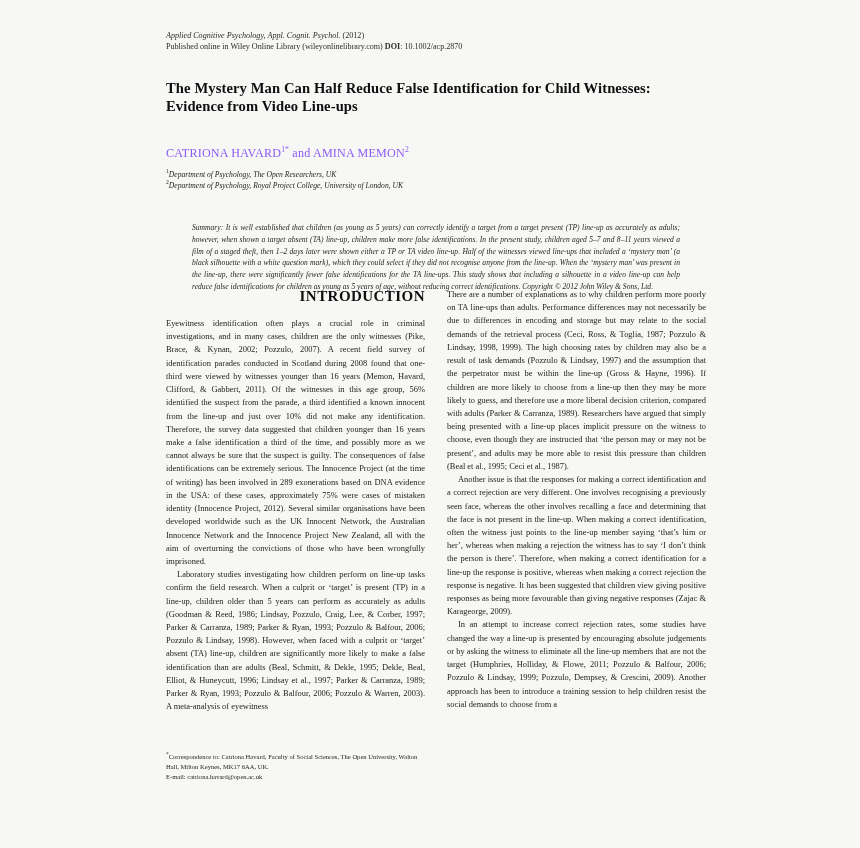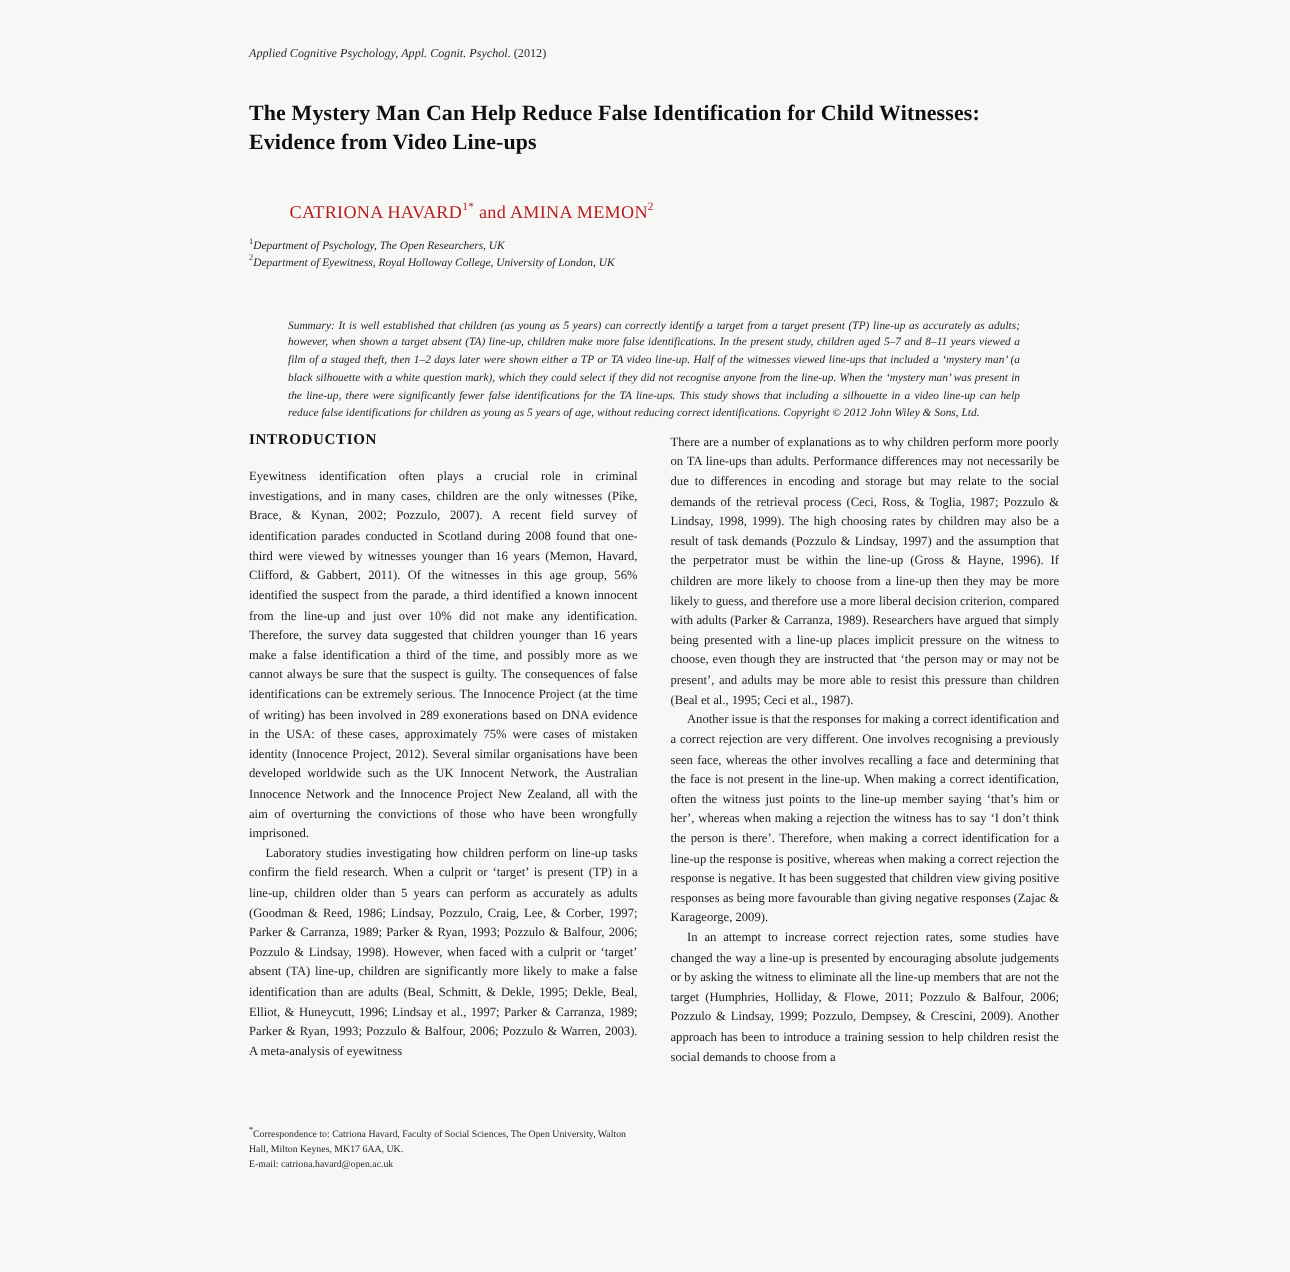--- a/index.html
+++ b/index.html
@@ -55,24 +55,23 @@
     letter-spacing: 0.1px;
     color: #0f0f0f;
     margin: 0 0 30px 0;
     max-width: 532px;
   }
 
   
   .authors {
     font-size: 12.1px;
     line-height: 1.3;
-    color: #b91c1c;
+    color: #8b5cf6;
     margin-bottom: 9px;
     letter-spacing: 0.2px;
-    margin-left: 27px;
   }
   .authors sup {
     font-size: 7.6px;
     vertical-align: super;
     line-height: 0;
   }
   .affiliations {
     font-size: 7.6px;
     font-style: italic;
     line-height: 1.42;
@@ -113,25 +112,26 @@
   }
   .col {
     position: absolute;
     top: 0;
     width: 259px;
   }
   .col-left  { left: 0; }
   .col-right { left: 281px; }
 
   .section-heading {
-    font-size: 10px;
+    font-size: 15px;
     font-weight: bold;
     letter-spacing: 0.45px;
     color: #0f0f0f;
     margin: 0 0 12px 0;
+    text-align: right;
   }
   .body-p {
     font-size: 8.45px;
     line-height: 1.565;
     text-align: justify;
     text-justify: inter-word;
     color: #1c1c1c;
     margin: 0;
     letter-spacing: -0.01px;
     hyphens: manual;
@@ -172,29 +172,30 @@
 </style>
 </head>
 <body>
 
 <div class="page">
 
   <div class="content">
 
     <div class="journal-header">
       <div class="jh-line1"><span>Applied Cognitive Psychology, Appl. Cognit. Psychol.</span><span class="paren"> (2012)</span></div>
-    </div>
-
-    <h1 class="article-title">The Mystery Man Can Help Reduce False Identification for Child Witnesses: Evidence from Video Line-ups</h1>
+      <div class="jh-line2"><span>Published online in Wiley Online Library (wileyonlinelibrary.com) </span><span class="doi-label">DOI</span><span>: 10.1002/acp.2870</span></div>
+    </div>
+
+    <h1 class="article-title">The Mystery Man Can Half Reduce False Identification for Child Witnesses: Evidence from Video Line-ups</h1>
 
     <div class="authors"><span>CATRIONA HAVARD</span><sup>1*</sup><span> and </span><span>AMINA MEMON</span><sup>2</sup></div>
 
     <div class="affiliations">
       <div><sup>1</sup><span>Department of Psychology, The Open Researchers, UK</span></div>
-      <div><sup>2</sup><span>Department of Eyewitness, Royal Holloway College, University of London, UK</span></div>
+      <div><sup>2</sup><span>Department of Psychology, Royal Project College, University of London, UK</span></div>
     </div>
 
     <p class="summary"><span class="sum-label">Summary:</span><span>  It is well established that children (as young as 5 years) can correctly identify a target from a target present (TP) line-up as accurately as adults; however, when shown a target absent (TA) line-up, children make more false identifications. In the present study, children aged 5–7 and 8–11 years viewed a film of a staged theft, then 1–2 days later were shown either a TP or TA video line-up. Half of the witnesses viewed line-ups that included a ‘mystery man’ (a black silhouette with a white question mark), which they could select if they did not recognise anyone from the line-up. When the ‘mystery man’ was present in the line-up, there were significantly fewer false identifications for the TA line-ups. This study shows that including a silhouette in a video line-up can help reduce false identifications for children as young as 5 years of age, without reducing correct identifications. Copyright © 2012 John Wiley &amp; Sons, Ltd.</span></p>
 
   </div>
 
   <div class="columns">
 
     <div class="col col-left">
       <h2 class="section-heading">INTRODUCTION</h2>

